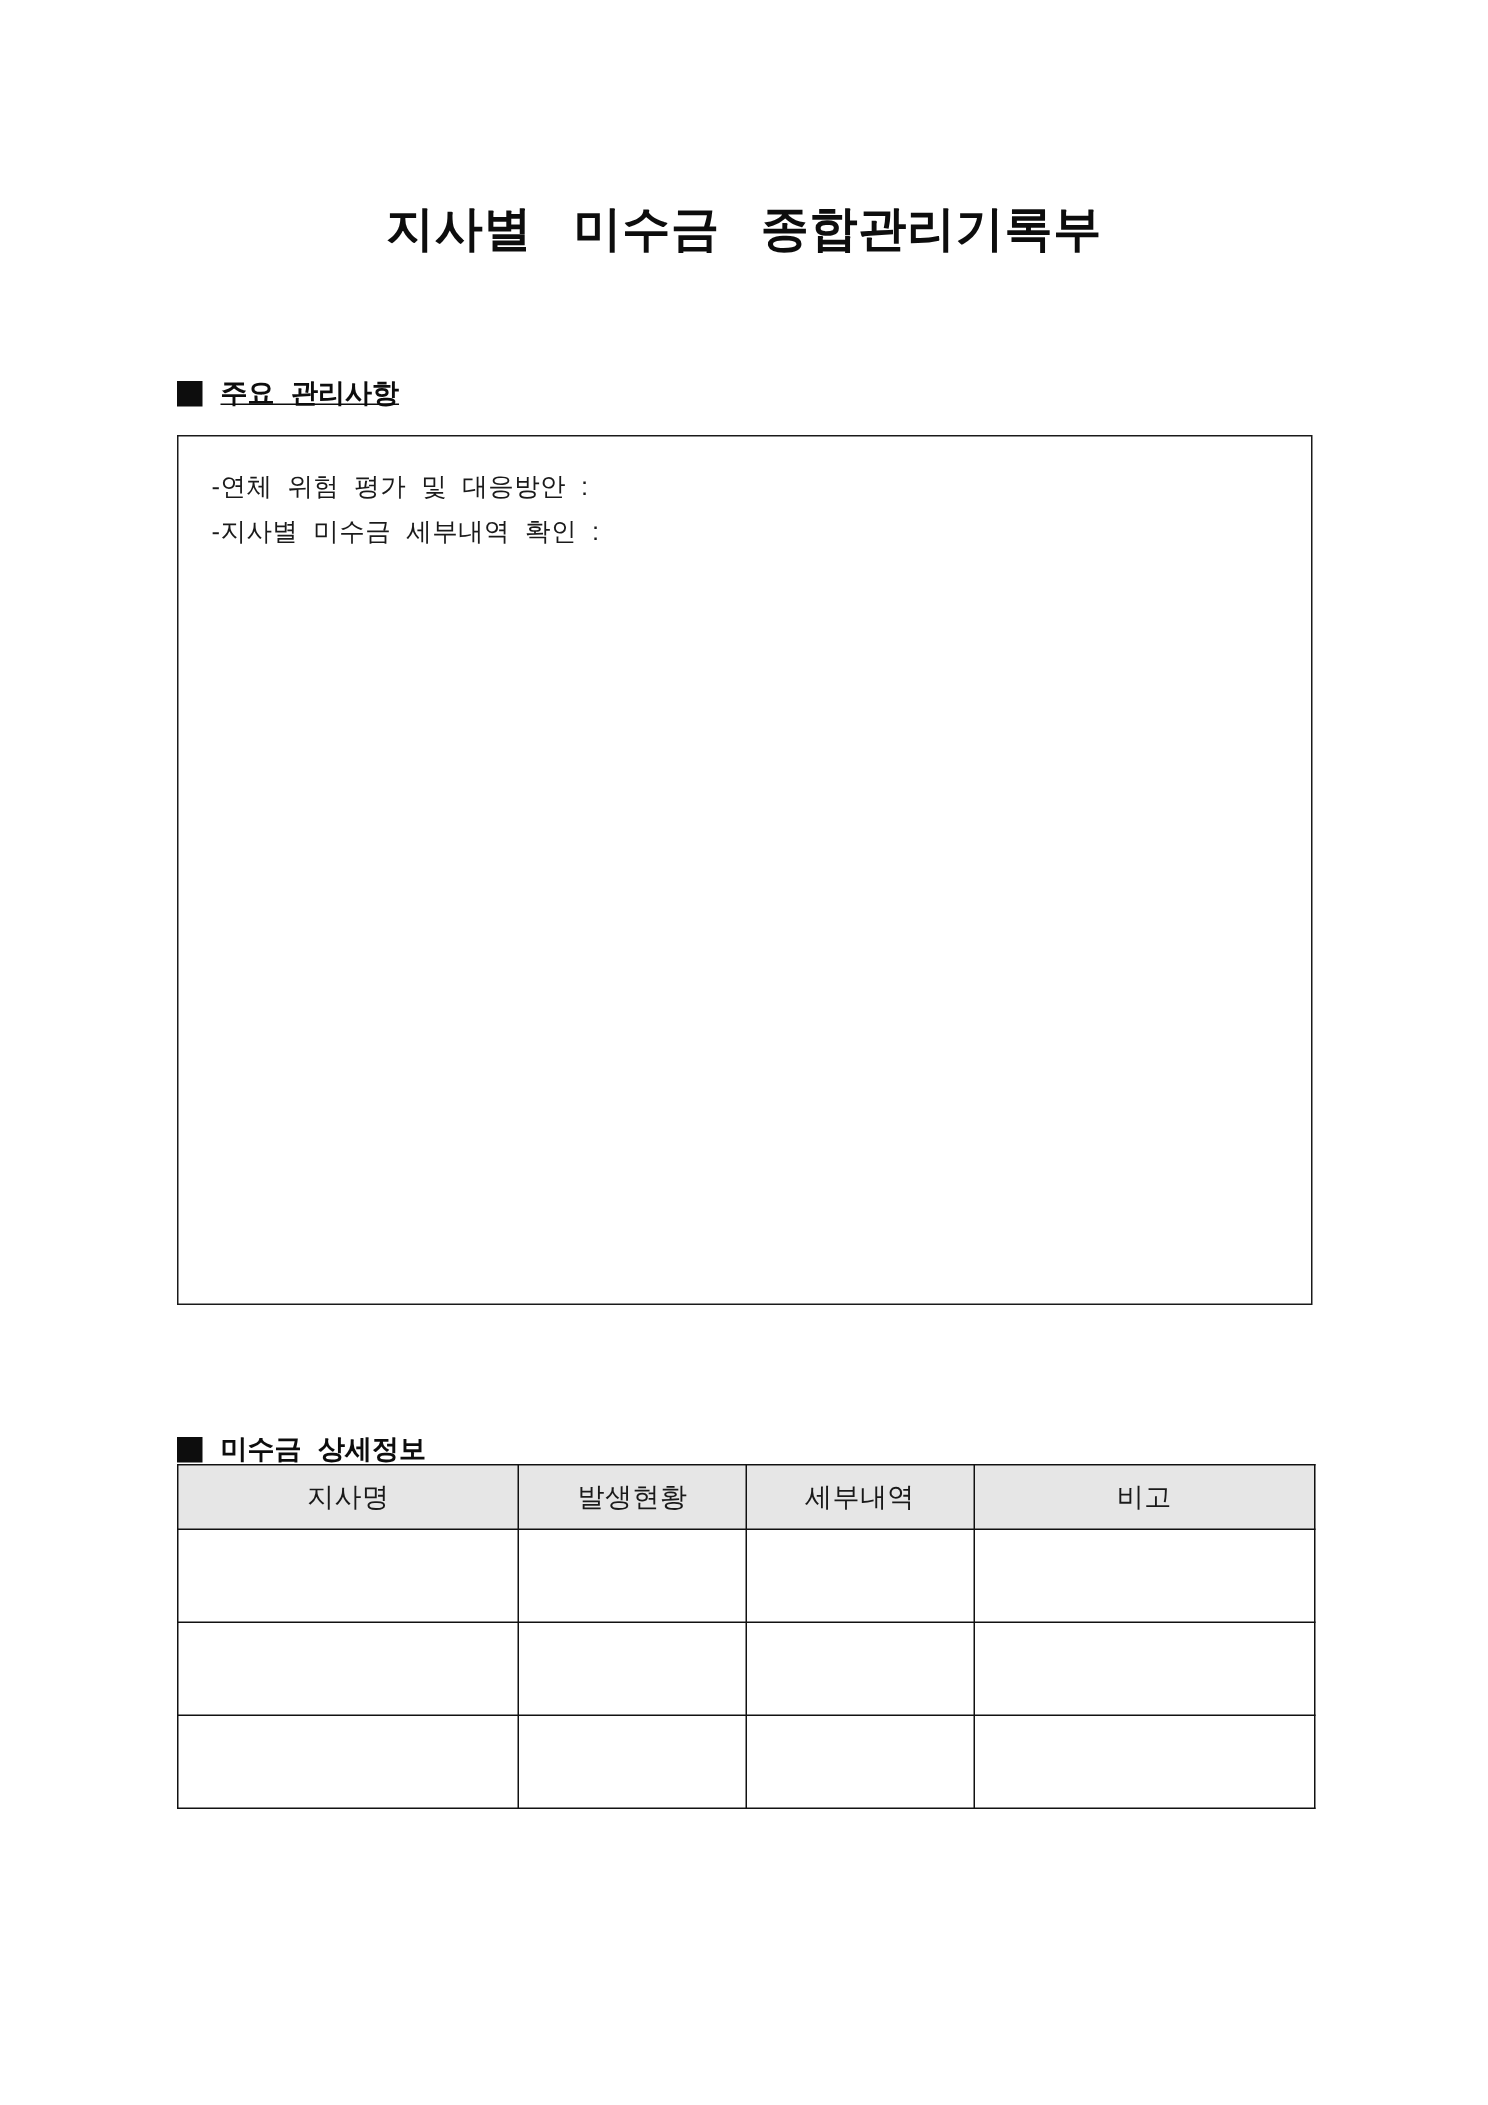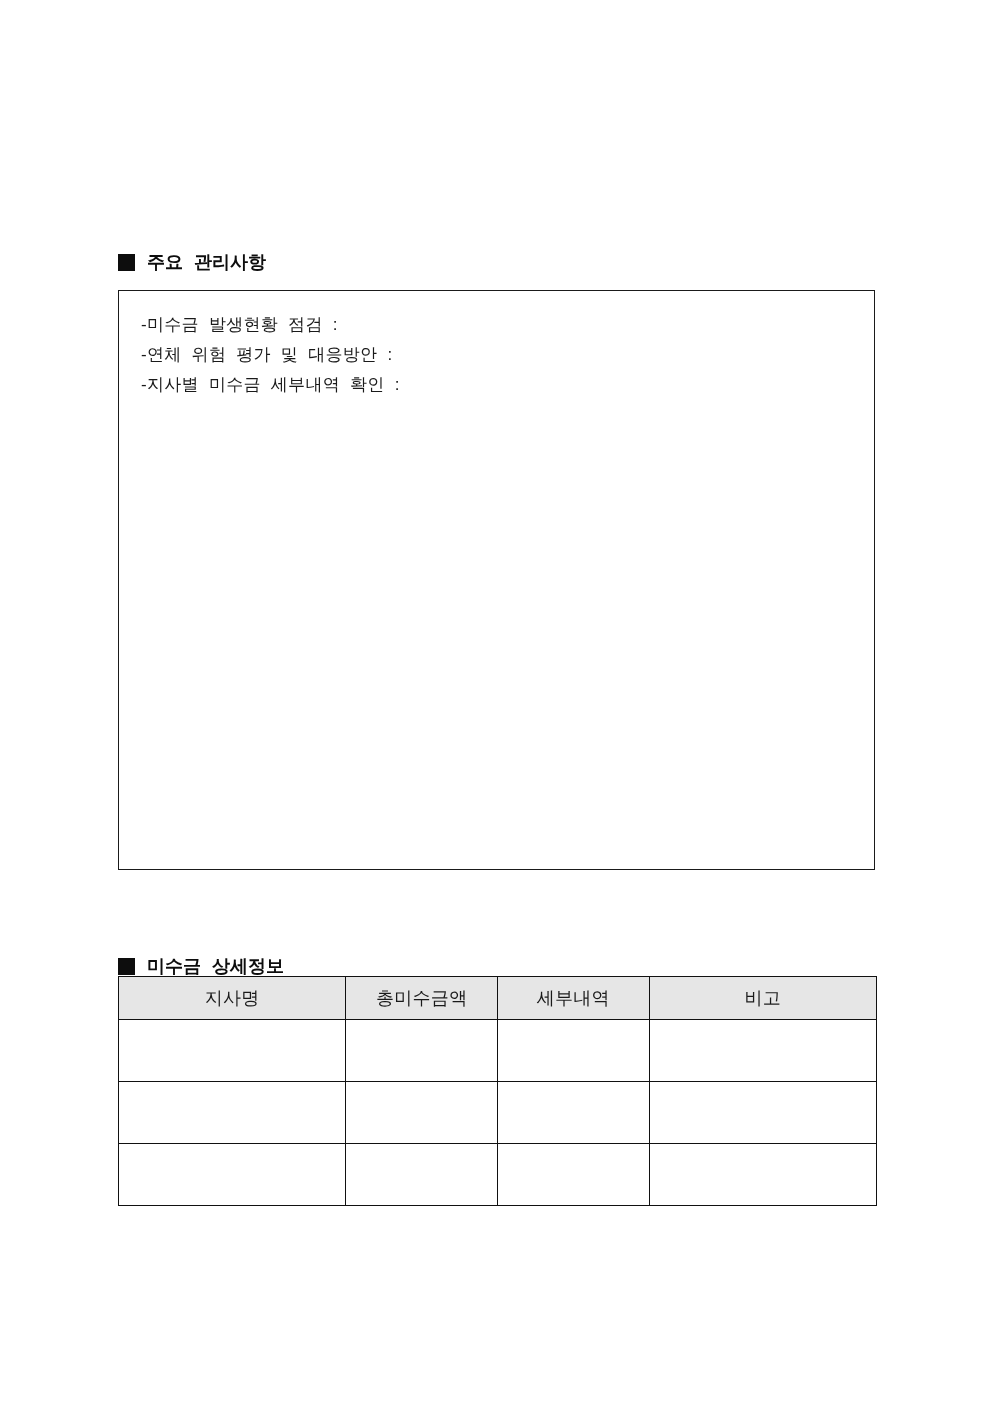--- a/index.html
+++ b/index.html
@@ -36,21 +36,21 @@
     position: absolute;
     left: 118px;
     display: flex;
     align-items: center;
     gap: 12px;
     font-size: 18px;
     font-weight: 700;
     word-spacing: 6px;
     color: #0d0d0d;
   }
-  .heading-1 { top: 250px; }
+  .heading-1 { top: 250px; text-decoration: underline; }
   .heading-2 { top: 954px; }
   .square-bullet {
     display: inline-block;
     width: 17px;
     height: 17px;
     background: #0d0d0d;
     flex: 0 0 auto;
   }
   .notes-box {
     position: absolute;
@@ -103,42 +103,42 @@
   .col-1 { width: 30%; }
   .col-2 { width: 20%; }
   .col-3 { width: 20%; }
   .col-4 { width: 30%; margin-top: 44px; }
 </style>
 </head>
 <body>
 
 <div class="page">
 
+  <div class="doc-title">지사별 미수금 종합관리기록부</div>
 
   <div class="section-heading heading-1">
     <span class="square-bullet"></span>
     <span>주요 관리사항</span>
   </div>
 
   <div class="notes-box">
-    <div class="note-line">-미수금 발생현황 점검 :</div>
     <div class="note-line">-연체 위험 평가 및 대응방안 :</div>
     <div class="note-line">-지사별 미수금 세부내역 확인 :</div>
   </div>
 
   <div class="section-heading heading-2">
     <span class="square-bullet"></span>
     <span>미수금 상세정보</span>
   </div>
 
   <table class="detail-table">
     <thead>
       <tr>
         <th class="col-1">지사명</th>
-        <th class="col-2">총미수금액</th>
+        <th class="col-2">발생현황</th>
         <th class="col-3">세부내역</th>
         <th class="col-4">비고</th>
       </tr>
     </thead>
     <tbody>
       <tr>
         <td class="col-1"></td>
         <td class="col-2"></td>
         <td class="col-3"></td>
         <td class="col-4"></td>

